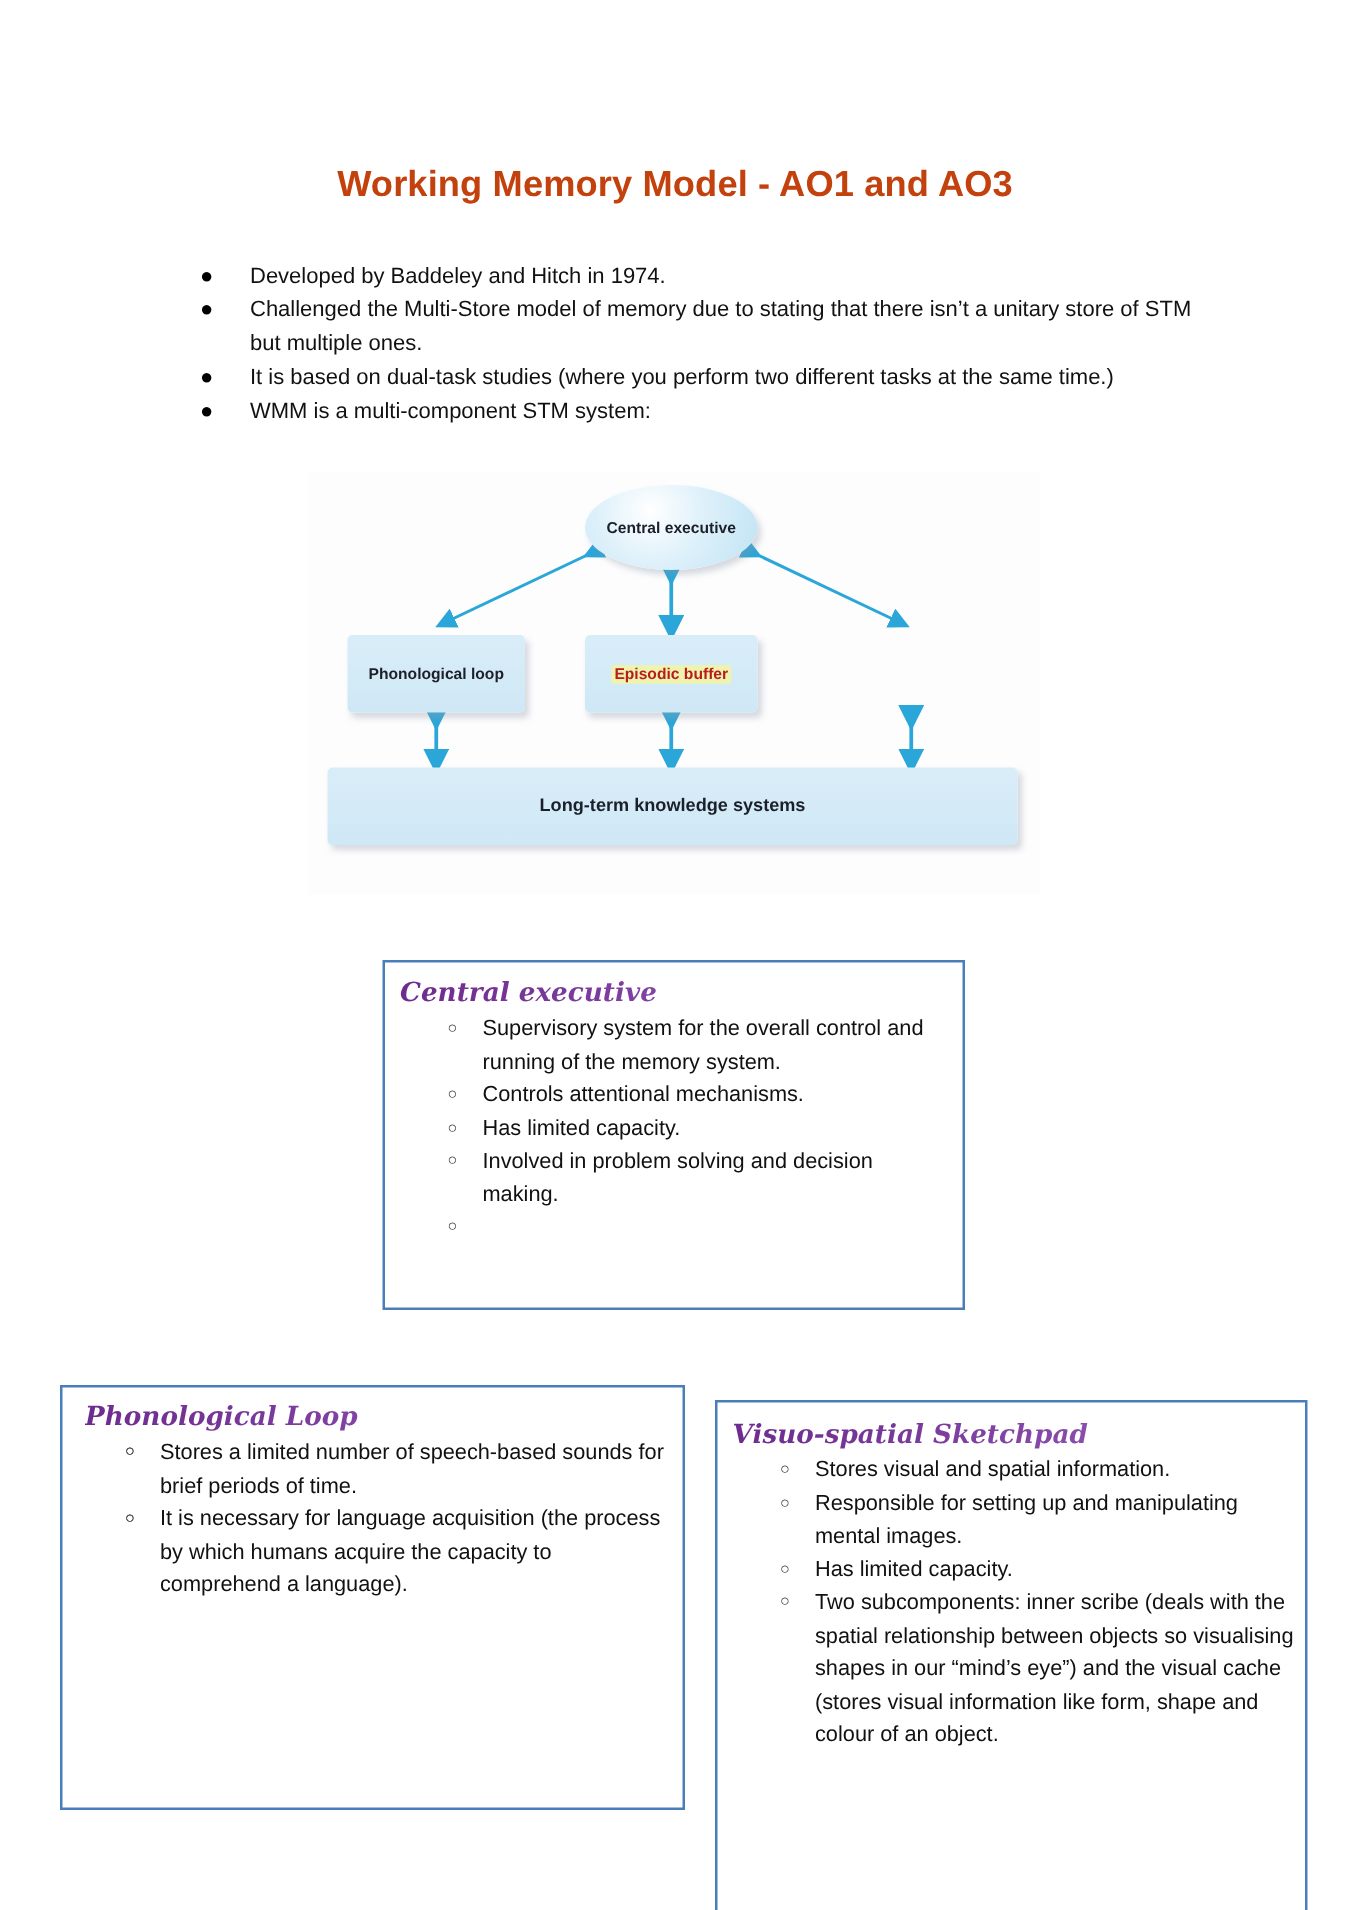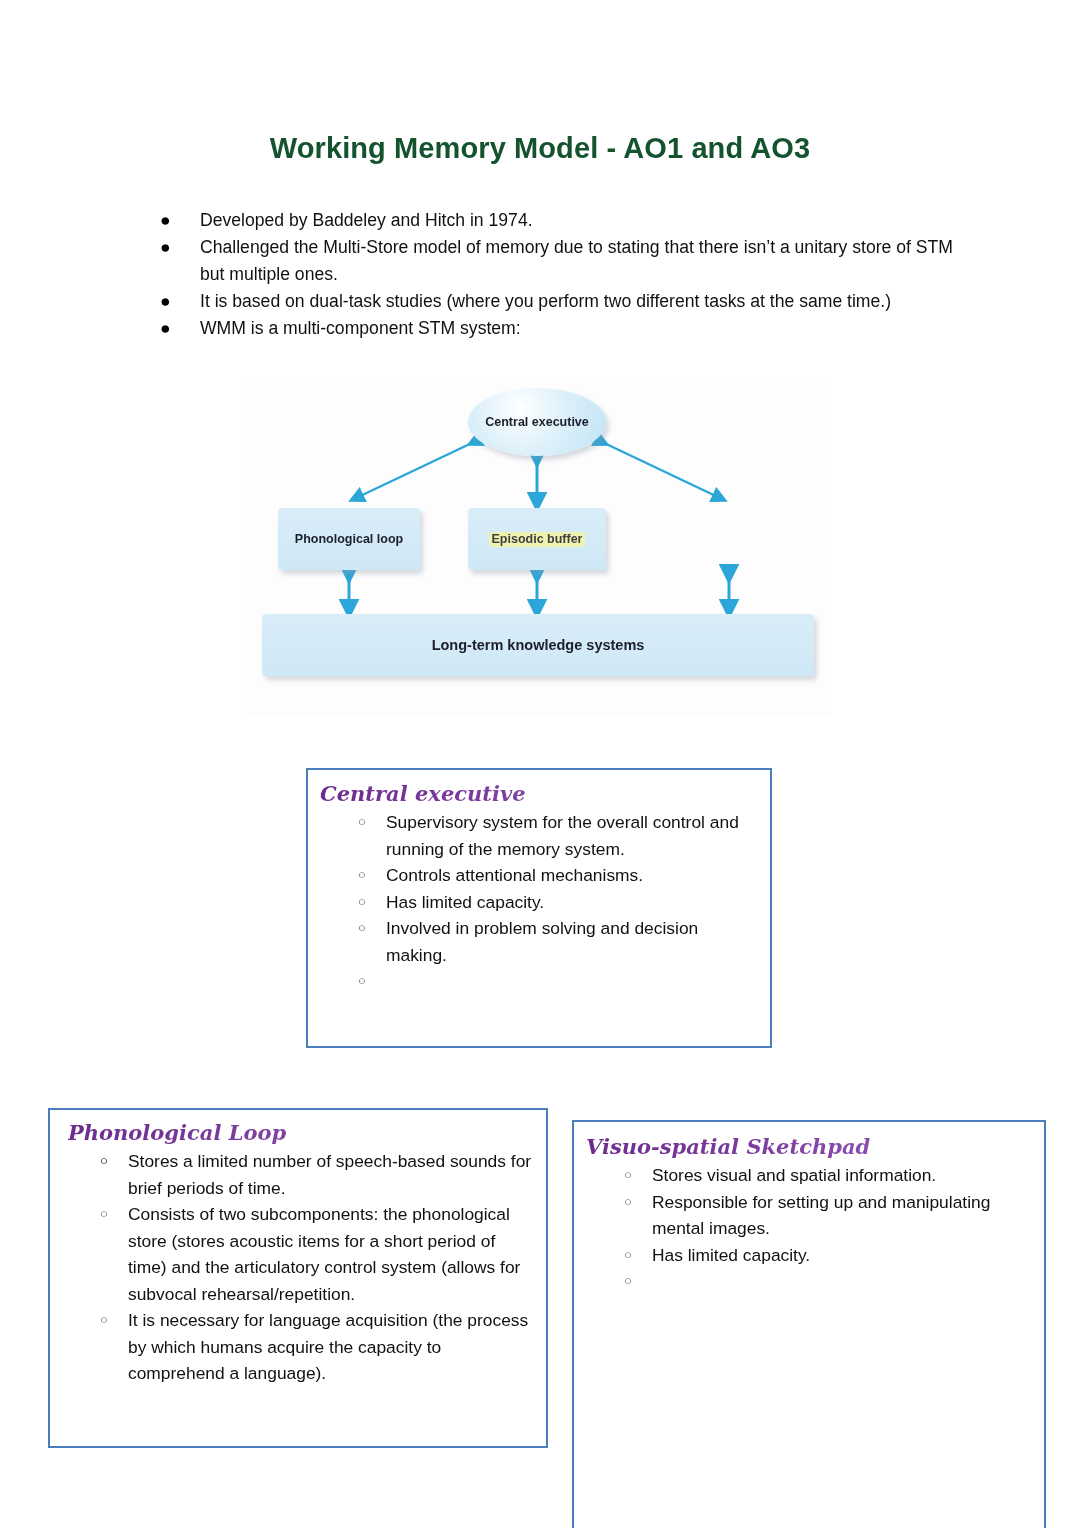--- a/index.html
+++ b/index.html
@@ -19,21 +19,21 @@
   
   .page-title {
     position: absolute;
     left: 0;
     top: 132px;
     width: 1080px;
     text-align: center;
     font-size: 29px;
     font-weight: bold;
     letter-spacing: 0.1px;
-    color: #14532d;
+    color: #c2410c;
   }
 
   
   .intro-list {
     position: absolute;
     left: 152px;
     top: 207px;
     width: 810px;
   }
   .intro-item {
@@ -99,21 +99,21 @@
     font-weight: bold;
     line-height: 15px;
     color: #1b1f2a;
     text-align: center;
   }
   .dbox.pl  { left: 32px;  top: 130px; width: 142px; height: 62px; }
   .dbox.eb  { left: 222px; top: 130px; width: 138px; height: 62px; }
   .dbox.vs  { left: 412px; top: 130px; width: 142px; height: 62px; }
   .dbox.eb span {
     background: #eef3b0;
-    color: #404040;
+    color: #b91c1c;
     padding: 0 3px;
     border-radius: 2px;
   }
   .dbox.ltk {
     left: 16px; top: 236px; width: 552px; height: 62px; align-items: center;
   }
   .dbox.ltk span { font-size: 14.5px; }
 
   .diag-svg { position: absolute; inset: 0; }
 
@@ -263,21 +263,20 @@
   <ul class="note-list">
     <li class="note-item">
       <span class="o-bullet">○</span>
     </li>
     <li class="note-item">
       <span class="o-bullet">○</span>
       <span>Stores a limited number of speech-based sounds for brief periods of time.</span>
     </li>
     <li class="note-item">
       <span class="o-bullet">○</span>
-      <span>Consists of two subcomponents: the phonological store (stores acoustic items for a short period of time) and the articulatory control system (allows for subvocal rehearsal/repetition.</span>
     </li>
     <li class="note-item">
       <span class="o-bullet">○</span>
       <span> It is necessary for language acquisition (the process by which humans acquire the capacity to comprehend a language).</span>
     </li>
   </ul>
 </div>
 
 <div class="note-box vsketch">
   <div class="note-heading">Visuo-spatial Sketchpad</div>
@@ -289,15 +288,16 @@
     <li class="note-item">
       <span class="o-bullet">○</span>
       <span>Responsible for setting up and manipulating mental images.</span>
     </li>
     <li class="note-item">
       <span class="o-bullet">○</span>
       <span>Has limited capacity.</span>
     </li>
     <li class="note-item">
       <span class="o-bullet">○</span>
+      <span>Two subcomponents: inner scribe (deals with the spatial relationship between objects so visualising shapes in our “mind’s eye”) and the visual cache (stores visual information like form, shape and colour of an object.</span>
     </li>
   </ul>
 </div>
 
 </body></html>

